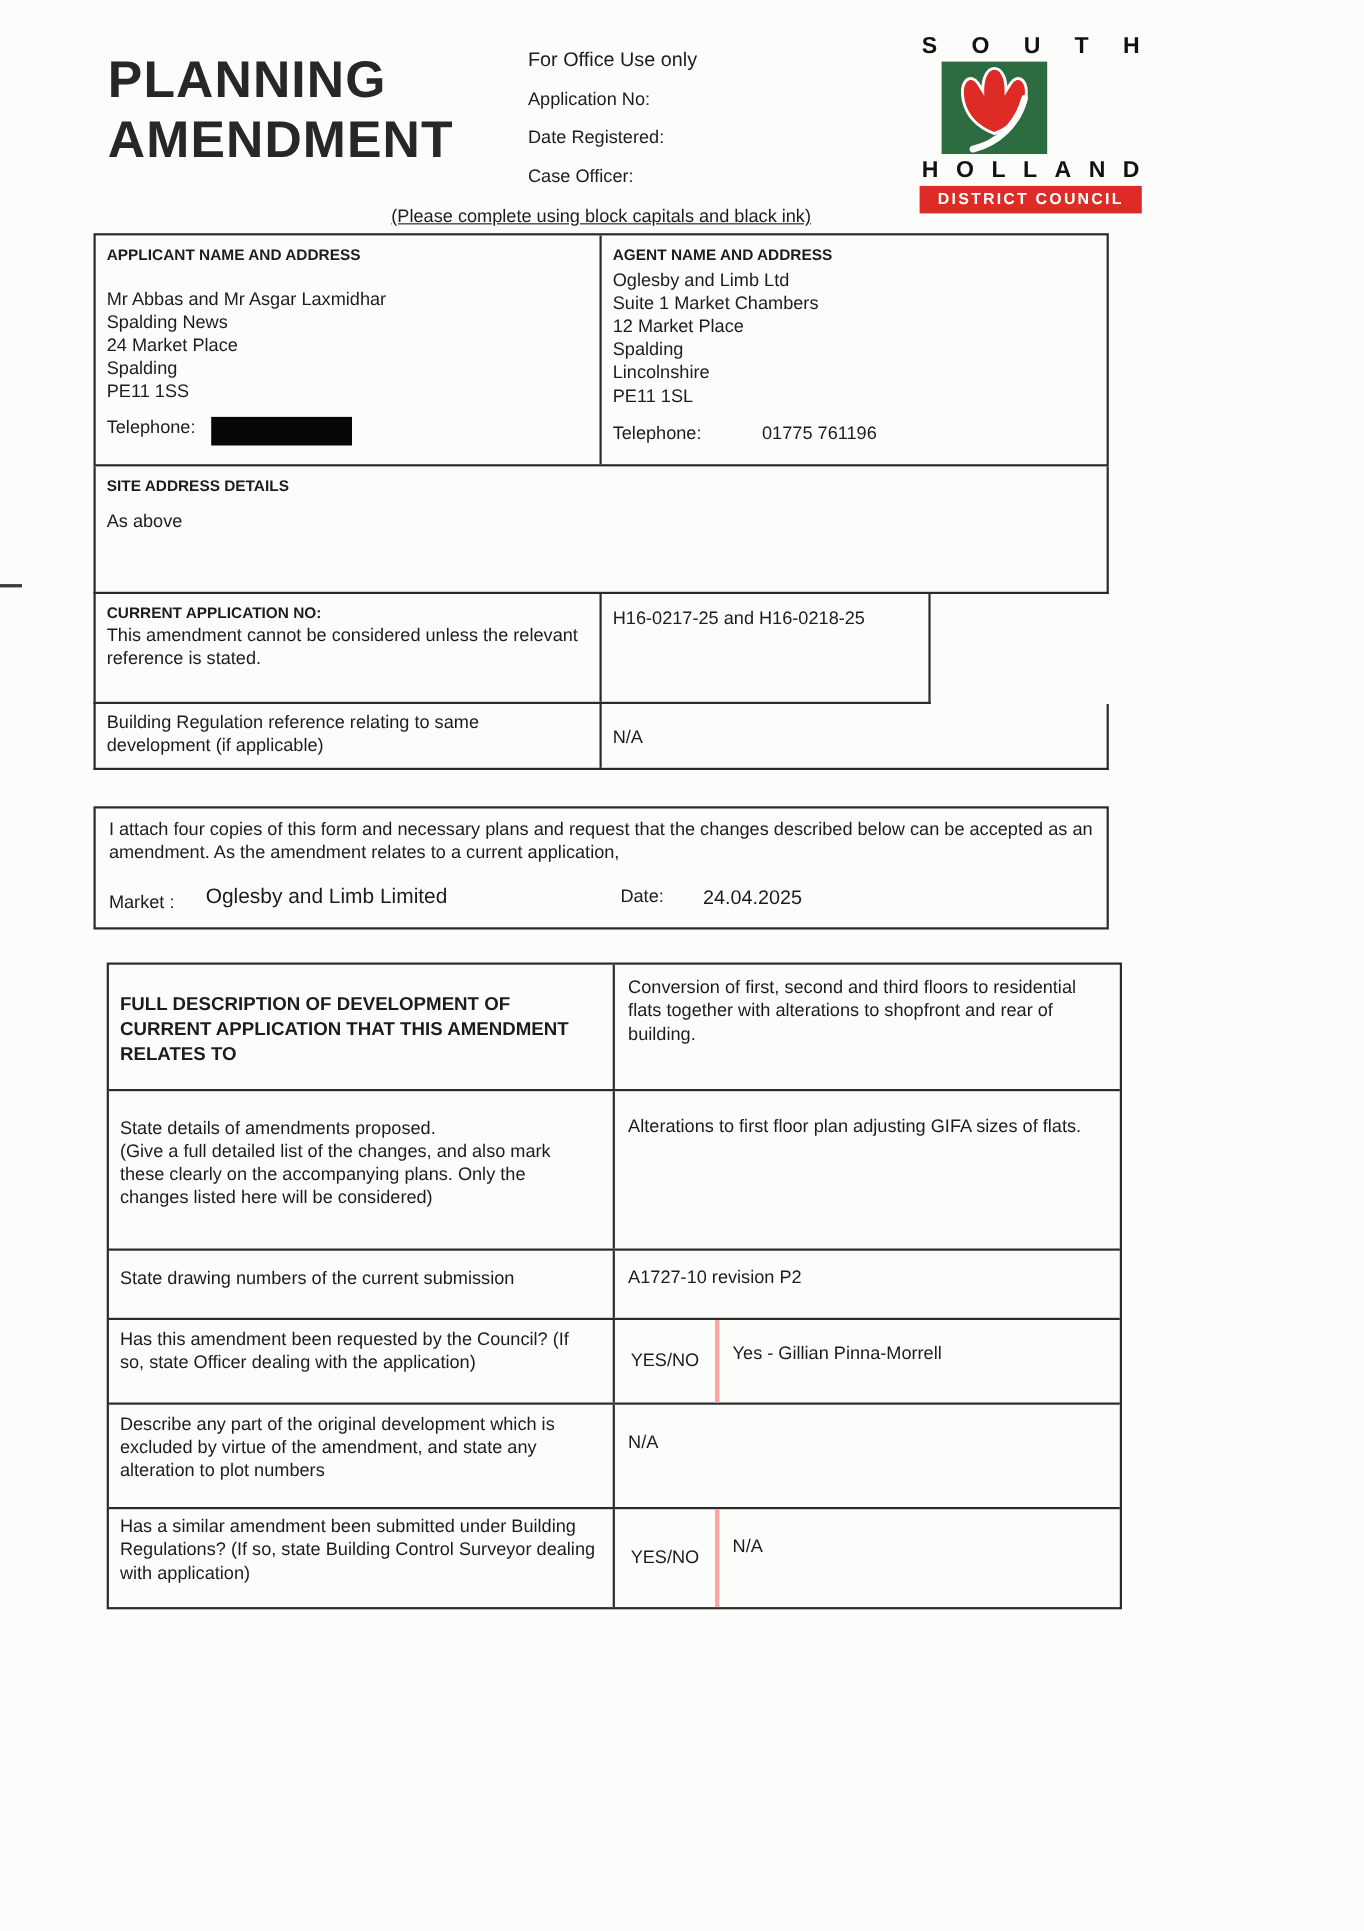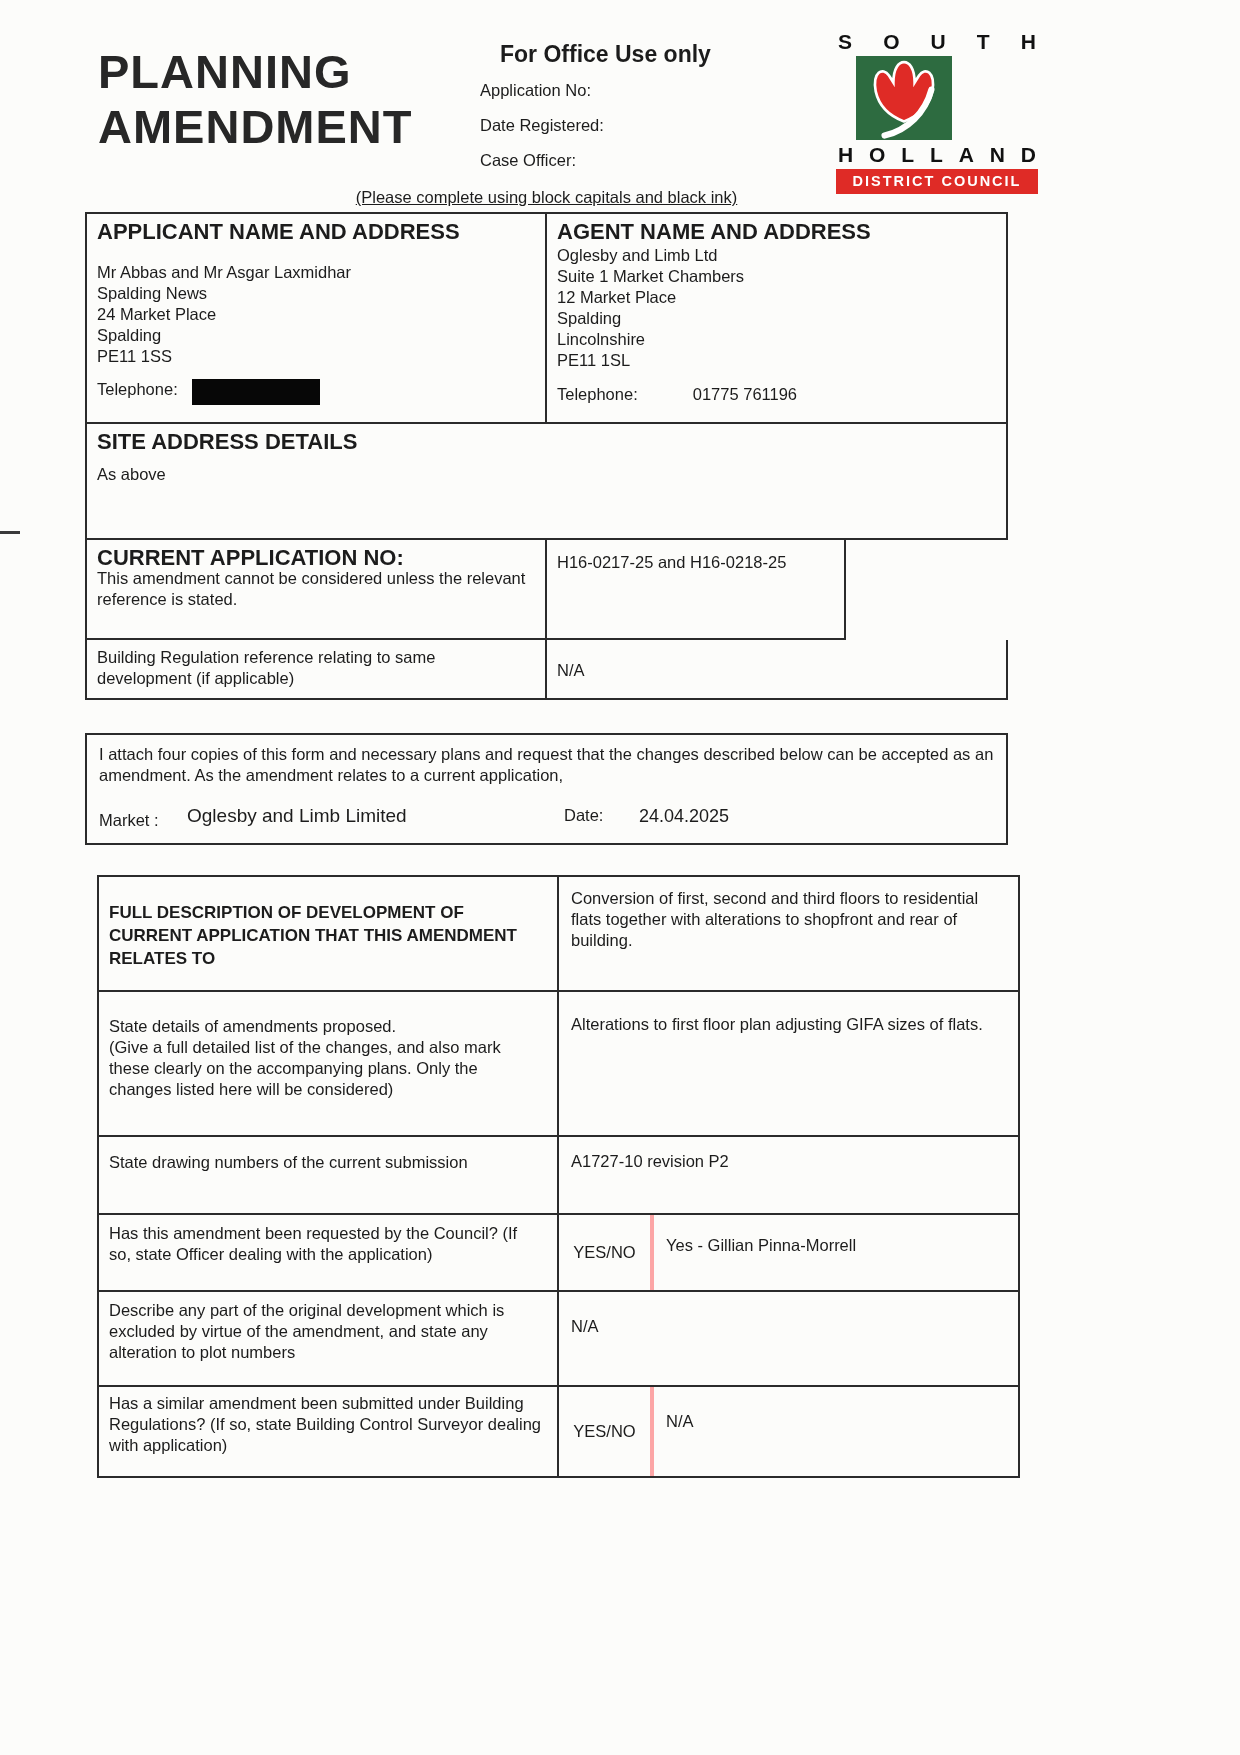--- a/index.html
+++ b/index.html
@@ -19,21 +19,21 @@
   
   .doc-title {
     left:98px; top:44px;
     font-size:47px; line-height:55px;
     font-weight:bold; letter-spacing:1px;
     color:#272727;
   }
 
   
   .office-use { left:480px; top:44px; }
-  .office-use .ou-head { font-weight:bold; font-size:23px; margin-bottom:15px;margin-left:20px; }
+  .office-use .ou-head { font-weight:normal; font-size:18px; margin-bottom:15px; }
   .office-use .ou-line { margin-bottom:14px; }
 
   
   .logo { left:836px; top:30px; width:202px; }
   .logo-letters {
     display:flex; justify-content:space-between;
     font-weight:bold; font-size:21px; line-height:23px; color:#111;
     padding:0 2px;
   }
   .logo-mid { display:flex; justify-content:flex-start; padding-left:20px; margin:3px 0; }
@@ -52,21 +52,21 @@
   }
 
   .instruction {
     left:85px; top:187px; width:923px;
     text-align:center; text-decoration:underline;
   }
 
   
   .bx { border:2px solid #2b2b2b; box-sizing:border-box; background:transparent; }
   .no-top { border-top:none; }
-  .cell-heading { font-weight:bold; font-size:22px; }
+  .cell-heading { font-weight:bold; font-size:14px; }
 
   
   .box-a { left:85px; top:212px; width:923px; height:212px; display:flex; }
   .box-a .colL { width:460px; border-right:2px solid #2b2b2b; box-sizing:border-box; position:relative; padding:7px 10px; }
   .box-a .colR { flex:1; position:relative; padding:7px 10px; }
   .addr-applicant { margin-top:20px; }
   .addr-agent { margin-top:3px; }
   .phone-row { position:absolute; bottom:17px; left:10px; right:10px; display:flex; align-items:flex-start; }
   .redaction { display:inline-block; width:128px; height:26px; background:#070707; margin-left:14px; }
   .phone-val { margin-left:55px; }
@@ -95,21 +95,21 @@
   
   .box-main { left:97px; top:875px; width:923px; }
   .mrow { display:flex; border-top:2px solid #2b2b2b; box-sizing:border-box; }
   .mrow:first-child { border-top:none; }
   .q { width:460px; border-right:2px solid #2b2b2b; box-sizing:border-box; padding:8px 14px 8px 10px; }
   .yn { width:95px; border-right:4px solid #fca5a5; box-sizing:border-box; display:flex; align-items:center; justify-content:center; }
   .ans { flex:1; padding:24px 12px; }
   .bq { font-weight:bold; font-size:17px; line-height:23px; }
   .r1 { height:113px; } .r1 .q { padding-top:24px; } .r1 .ans { padding-top:11px; }
   .r2 { height:145px; } .r2 .q { padding-top:24px; } .r2 .ans { padding-top:22px; }
-  .r3 { height:78px; }  .r3 .q { padding-top:15px; } .r3 .ans { padding-top:14px; }
+  .r3 { height:63px; }  .r3 .q { padding-top:15px; } .r3 .ans { padding-top:14px; }
   .r4 { height:77px; }  .r4 .ans { padding-top:20px; }
   .r5 { height:95px; }
   .r6 { height:91px; }  .r6 .q { padding-top:6px; }
 
   .artifact { left:0; top:531px; width:20px; height:3px; background:#3a3a3a; }
 </style>
 </head>
 <body>
 
 <div class="page">

